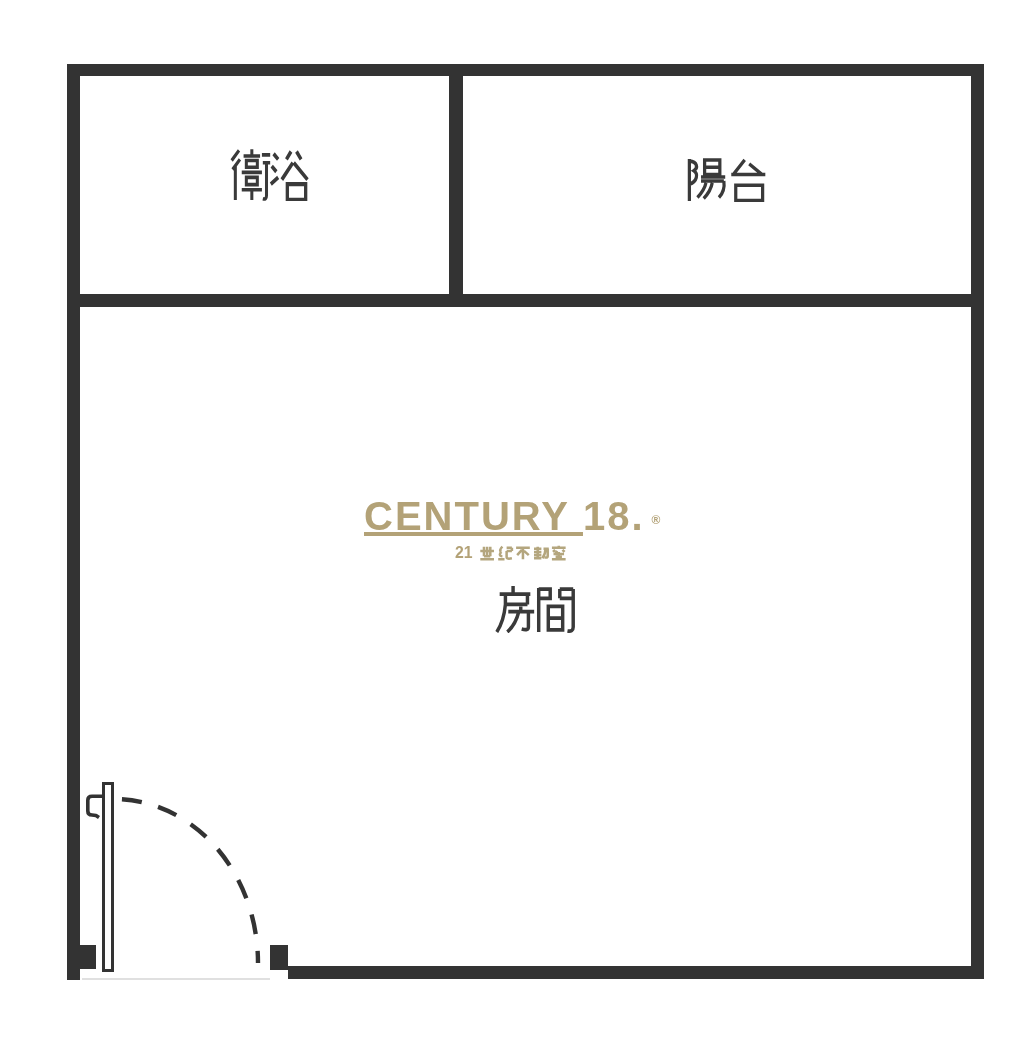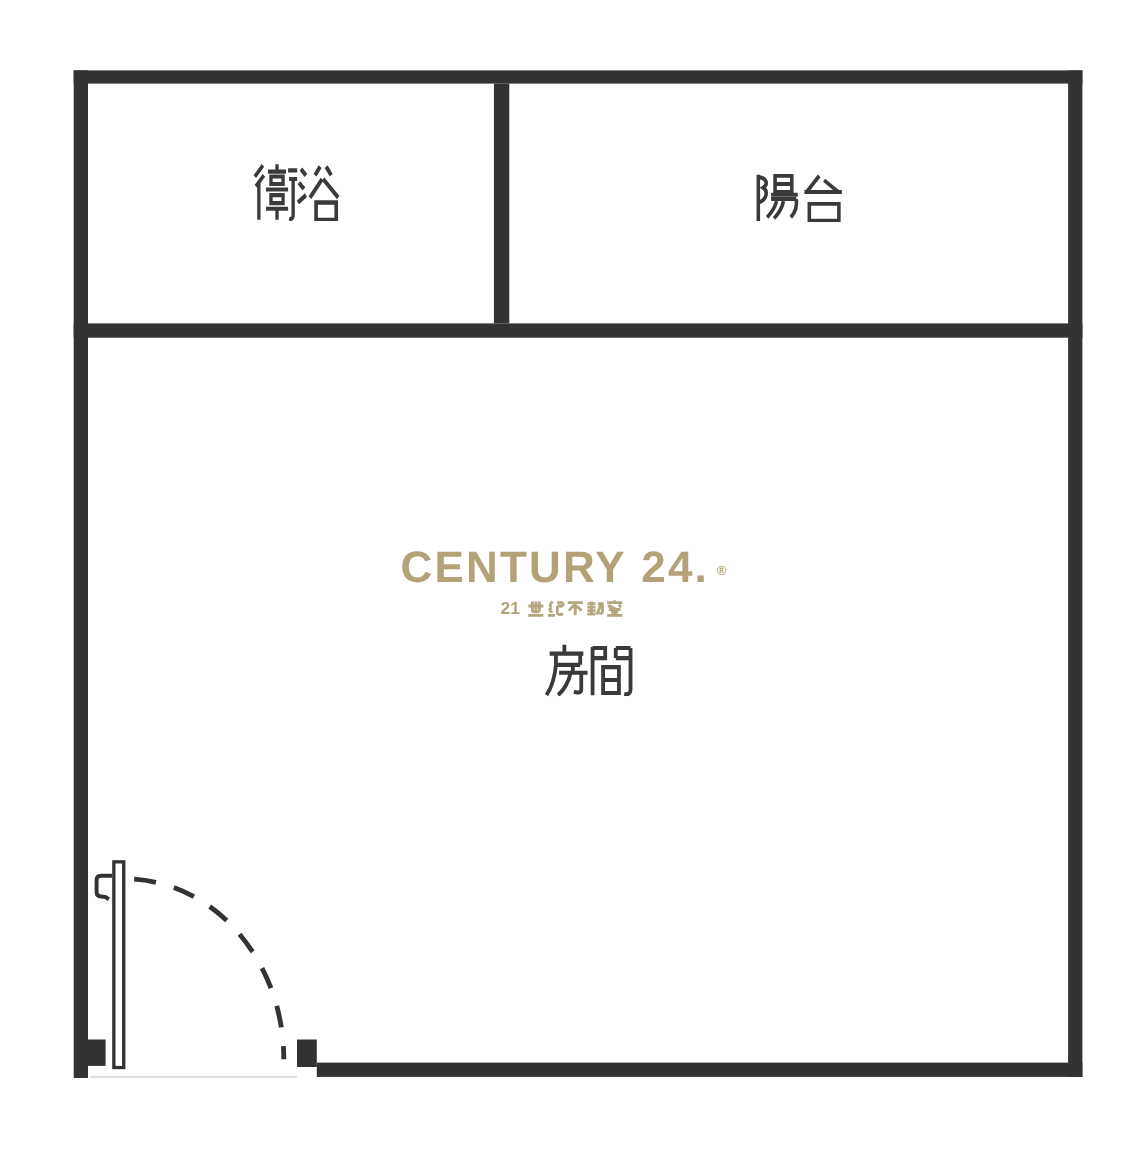--- a/index.html
+++ b/index.html
@@ -79,21 +79,21 @@
     <use href="#g-yu"></use>
   </svg>
 
 <svg class="abs" style="left:684px;top:155px;" width="43" height="47" viewBox="0 0 48 48" preserveAspectRatio="none">
     <use href="#g-yang"></use>
   </svg>
 <svg class="abs" style="left:725px;top:155px;" width="43" height="47" viewBox="0 0 48 48" preserveAspectRatio="none">
     <use href="#g-tai"></use>
   </svg>
 
-<div class="abs" style="left:364px;top:496px;width:300px;color:#b3a277;font-weight:bold;font-size:40px;white-space:nowrap;line-height:40px;"><span style="letter-spacing:2px;">CENTURY&nbsp;</span><span style="letter-spacing:2px;">24.</span><span style="font-size:12px;letter-spacing:0;vertical-align:6px;margin-left:7px;">®</span></div>
+<div class="abs" style="left:364px;top:496px;width:300px;color:#b3a277;font-weight:bold;font-size:40px;white-space:nowrap;line-height:40px;"><span style="letter-spacing:2px;text-decoration:underline;">CENTURY&nbsp;</span><span style="letter-spacing:2px;">18.</span><span style="font-size:12px;letter-spacing:0;vertical-align:6px;margin-left:7px;">®</span></div>
 
 <svg class="abs" style="left:455px;top:544px;" width="118" height="17" viewBox="0 0 112 16">
   <text x="0" y="13.5" fill="#b3a277" font-size="15" font-weight="bold" font-family="Liberation Sans">21</text>
   <g fill="none" stroke="#b4a67e" stroke-width="2.4">
     <g transform="translate(24,1.5)">
       <path d="M0 5 H13 M3.5 1 V10 M6.5 1 V10 M9.5 1 V10 M3.5 10 H9.5 M0 13 H13"></path>
     </g>
     <g transform="translate(41,1.5)">
       <path d="M4 1 C2 3 1 5 3 6 M3 6 C1 8 1 10 4 10 M0 13 H6 M8 2 H13 M13 2 V5 M8 5 H13 M8 5 V11 Q8 13 13 12"></path>
     </g>

